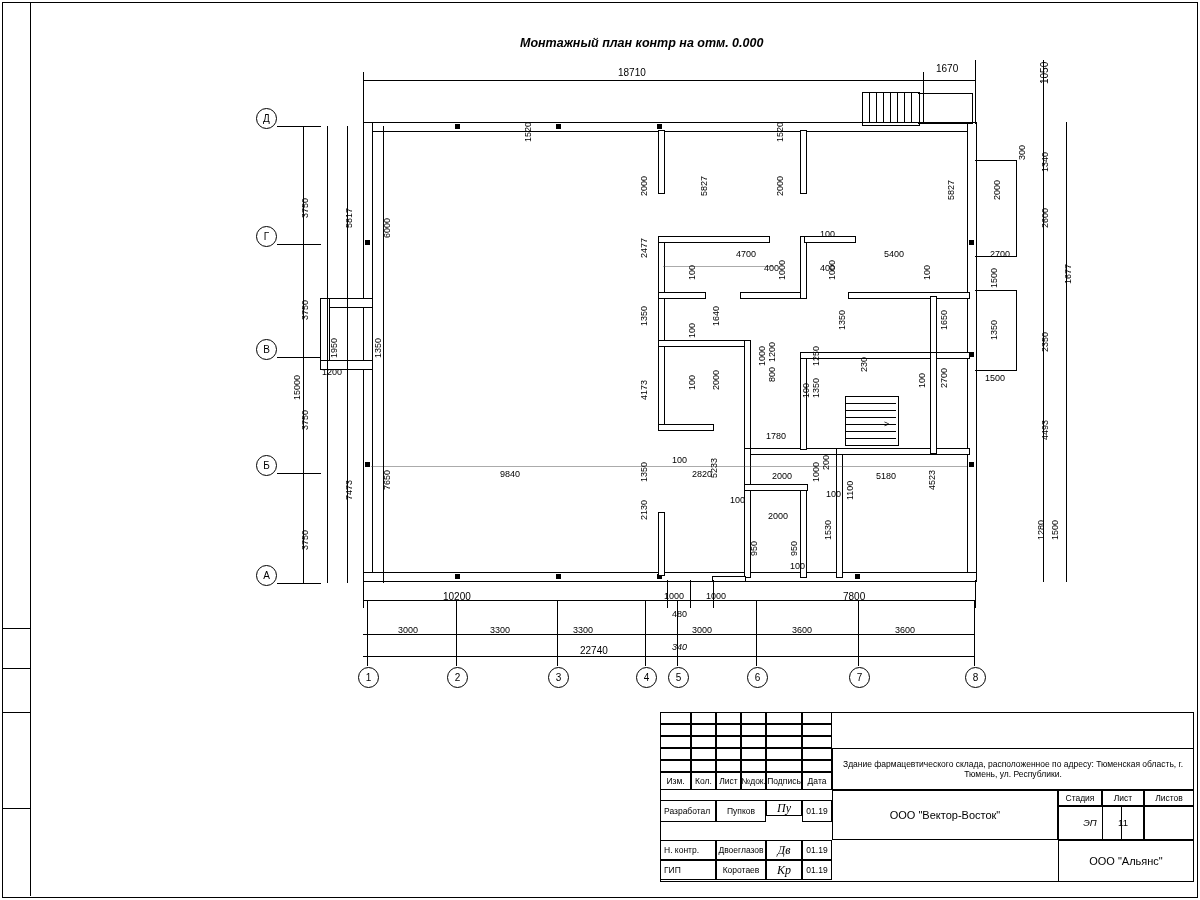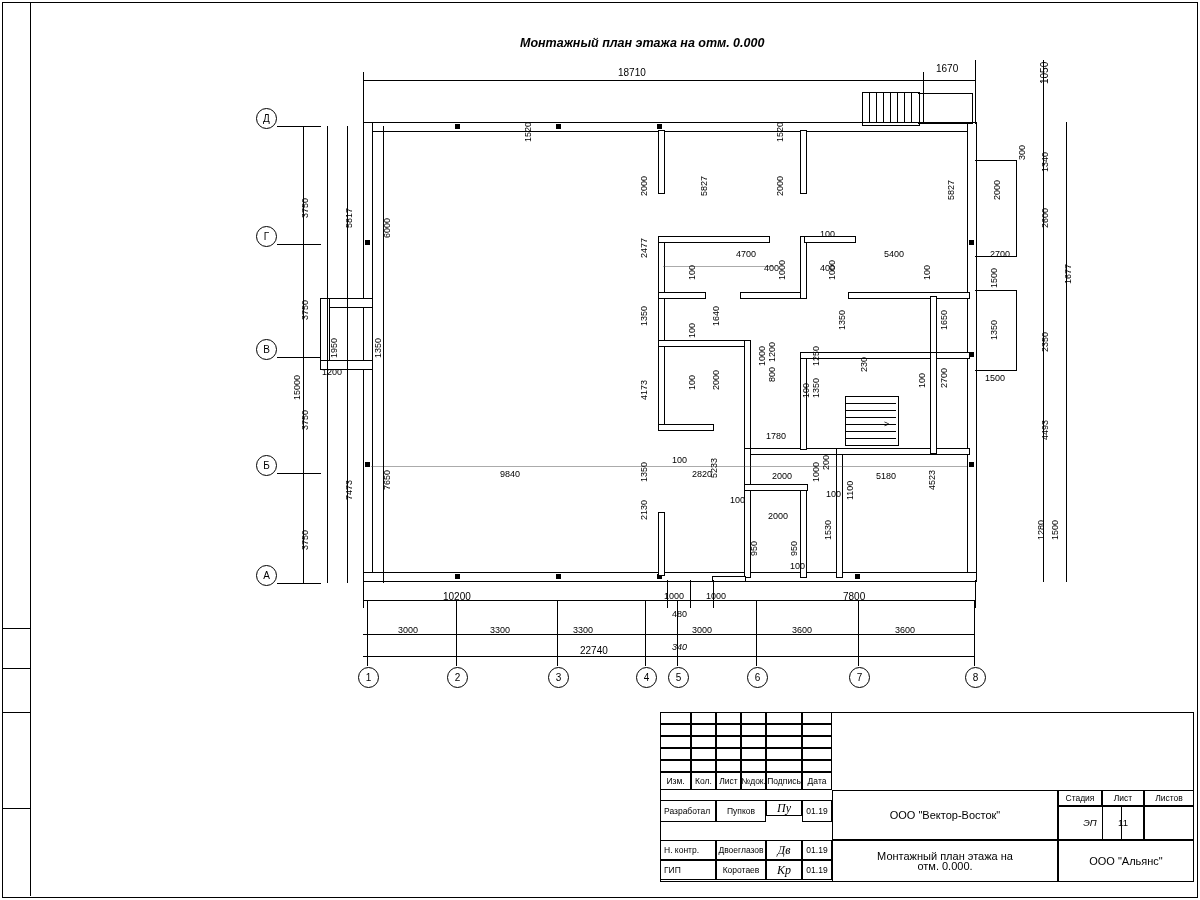--- a/index.html
+++ b/index.html
@@ -35,21 +35,21 @@
 
 <div id="sheet">
 
   <div class="frame-outer"></div>
   <div class="frame-left"></div>
   <div class="lseg" style="top:628px;"></div>
   <div class="lseg" style="top:668px;"></div>
   <div class="lseg" style="top:712px;"></div>
   <div class="lseg" style="top:808px;"></div>
 
-  <div class="title" style="left:520px;top:36px;">Монтажный план этажа на отм. 0.000</div>
+  <div class="title" style="left:520px;top:36px;">Монтажный план контр на отм. 0.000</div>
 
   <div class="wall" style="left:363px;top:122px;width:612px;height:8px;"></div>
   <div class="wall" style="left:363px;top:122px;width:8px;height:458px;"></div>
   <div class="wall" style="left:967px;top:122px;width:8px;height:458px;"></div>
   <div class="wall" style="left:363px;top:572px;width:612px;height:8px;"></div>
   <div class="wall" style="left:320px;top:298px;width:51px;height:8px;"></div>
   <div class="wall" style="left:320px;top:298px;width:8px;height:70px;"></div>
   <div class="wall" style="left:320px;top:360px;width:51px;height:8px;"></div>
 
   <div class="wfill" style="left:455px;top:124px;width:5px;height:5px;"></div>
@@ -358,28 +358,25 @@
     </div>
   <div class="stamp-cell small" style="left:802px;top:840px;width:30px;height:20px;">01.19</div>
 
   <div class="stamp-cell small" style="left:660px;top:860px;width:56px;height:20px;justify-content:flex-start;padding-left:3px;">ГИП</div>
   <div class="stamp-cell small" style="left:716px;top:860px;width:50px;height:20px;">Коротаев</div>
   <div class="stamp-cell" style="left:766px;top:860px;width:36px;height:20px;">
       <span class="sig">Кр</span>
     </div>
   <div class="stamp-cell small" style="left:802px;top:860px;width:30px;height:20px;">01.19</div>
 
+  <div class="stamp-cell small" style="left:832px;top:748px;width:362px;height:42px;padding:0 4px;">Здание фармацевтического склада, расположенное по адресу: Тюменская область, г. Тюмень, ул. Республики.</div>
   <div class="stamp-cell med" style="left:832px;top:790px;width:226px;height:50px;">ООО "Вектор-Восток"</div>
 
   <div class="stamp-cell small" style="left:1058px;top:790px;width:44px;height:16px;">Стадия</div>
   <div class="stamp-cell small" style="left:1102px;top:790px;width:42px;height:16px;">Лист</div>
   <div class="stamp-cell small" style="left:1144px;top:790px;width:50px;height:16px;">Листов</div>
   <div class="stamp-cell" style="left:1058px;top:806px;width:64px;height:34px;font-style:italic;">ЭП</div>
   <div class="stamp-cell" style="left:1102px;top:806px;width:42px;height:34px;">11</div>
   <div class="stamp-cell" style="left:1144px;top:806px;width:50px;height:34px;"></div>
 
-  <div class="stamp-cell" style="left:832px;top:840px;width:226px;height:42px;flex-direction:column;font-size:11px;">
-    <span>Монтажный план этажа на</span>
-    <span>отм. 0.000.</span>
-  </div>
   <div class="stamp-cell med" style="left:1058px;top:840px;width:136px;height:42px;">ООО "Альянс"</div>
 
 </div>
 
 </body></html>

